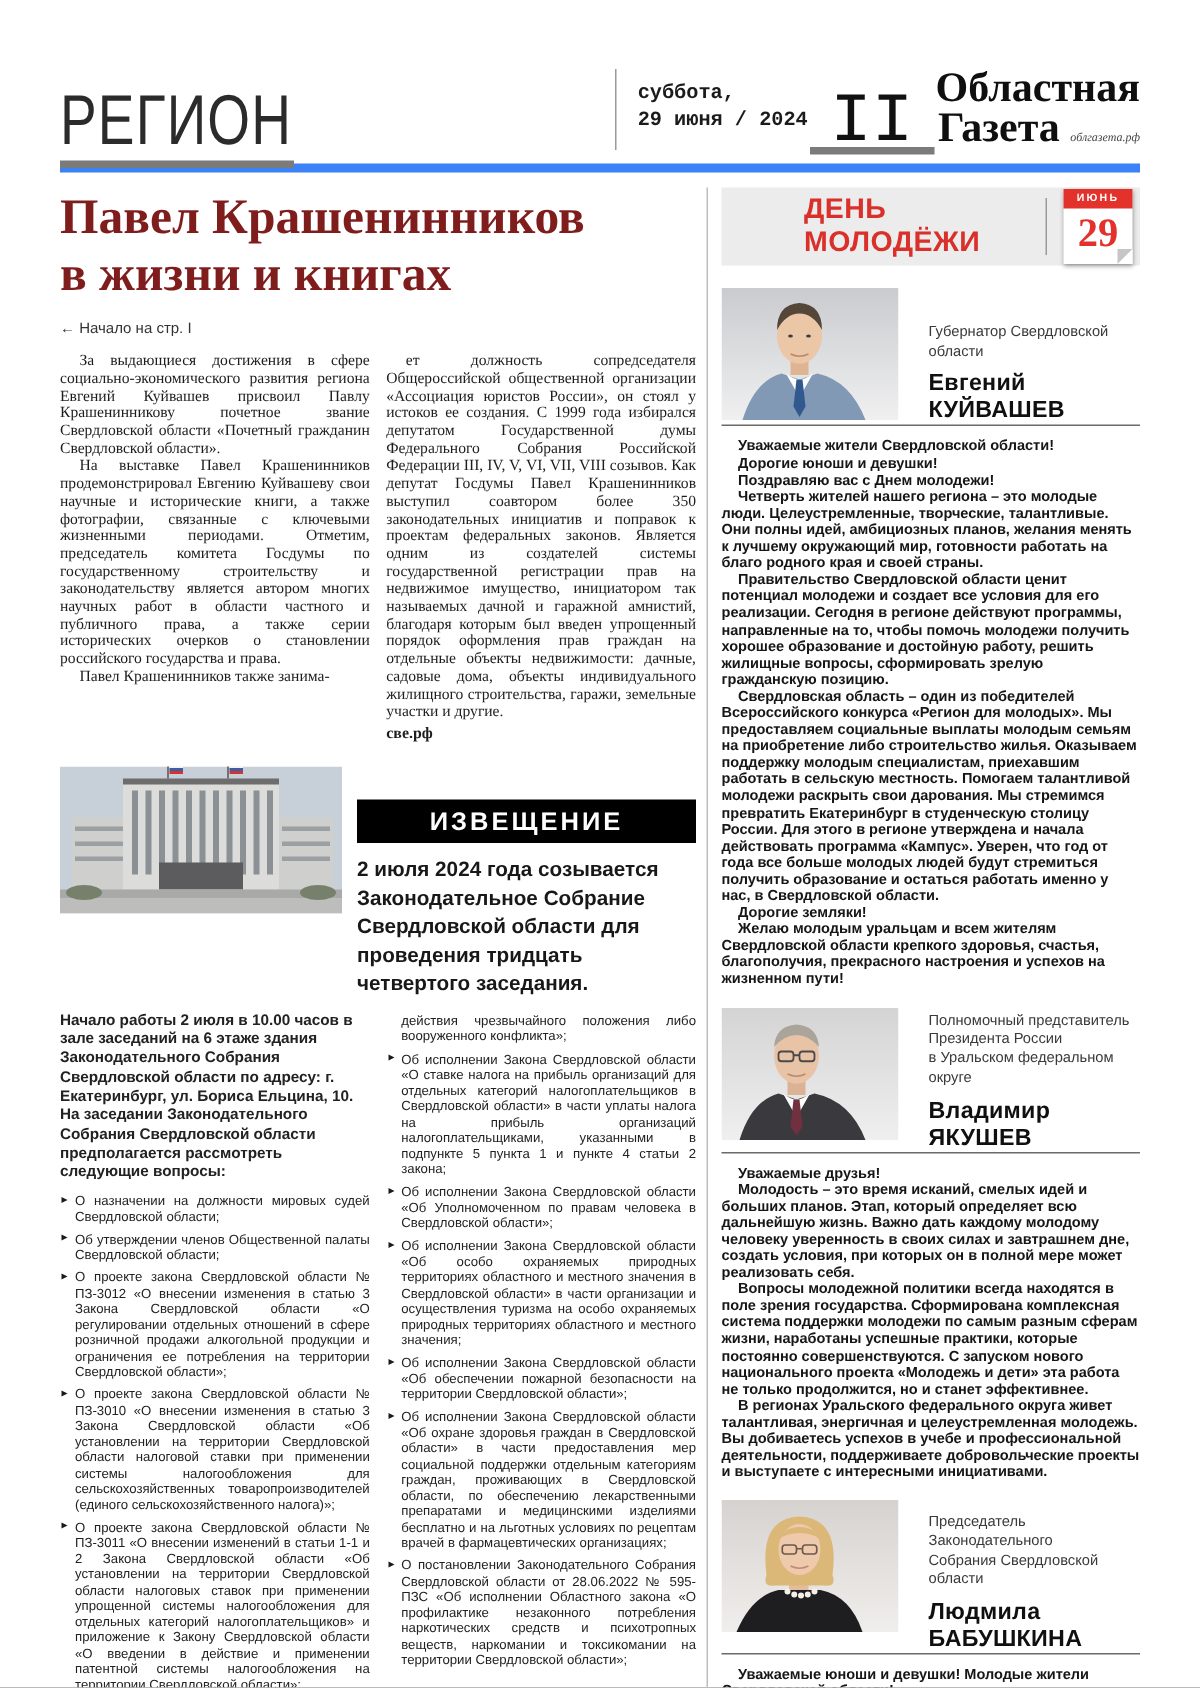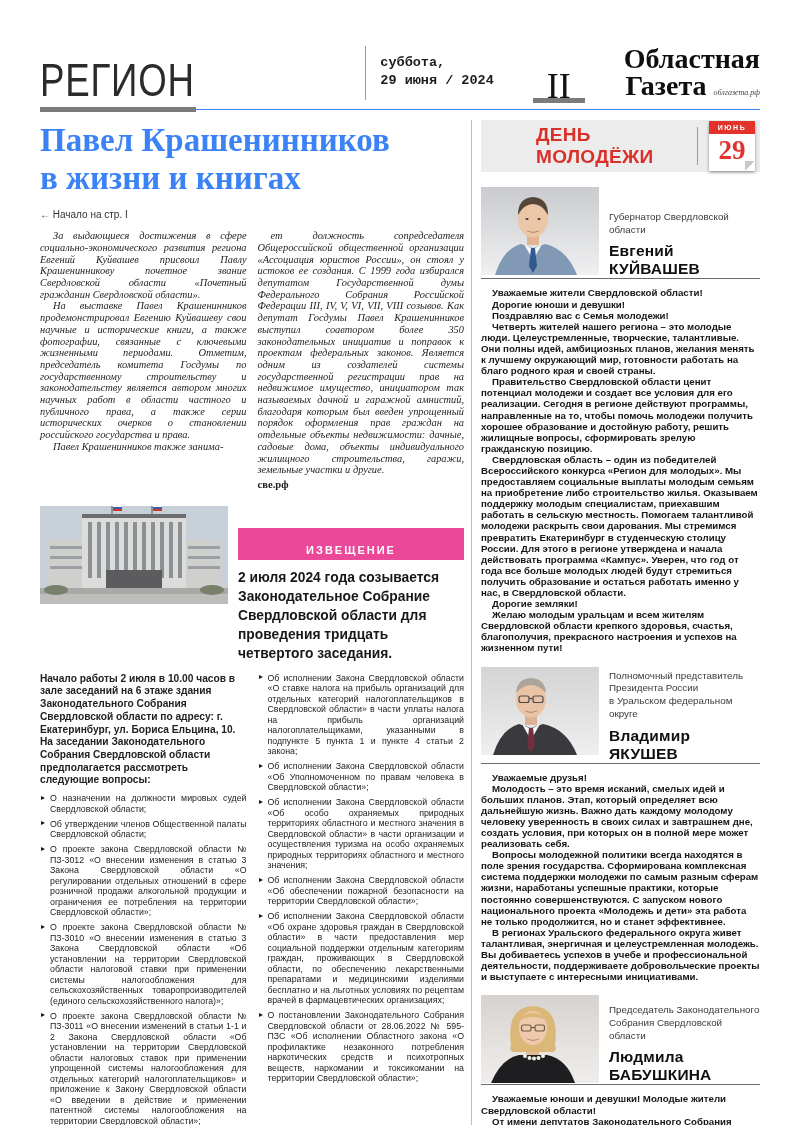--- a/index.html
+++ b/index.html
@@ -1,60 +1,60 @@
 <!DOCTYPE html>
 <html lang="ru"><head>
 <meta charset="utf-8">
 <style>
   html,body{margin:0;padding:0;background:#888;}
   .page{width:800px;height:1125px;background:#fff;margin:0 auto;position:relative;
         font-family:"Liberation Sans",sans-serif;color:#1b1b1b;
         padding:34px 40px 0;box-sizing:border-box;overflow:hidden;}
 
   
-  .masthead{display:flex;align-items:flex-end;border-bottom:1px solid #3b82f6;
+  .masthead{display:flex;align-items:flex-end;border-bottom:6px solid #3b82f6;
             padding-bottom:9px;position:relative;height:66px;}
   .m-region{font-size:47px;line-height:.88;letter-spacing:1px;color:#2b2b2b;
             transform:scaleX(.78);transform-origin:left bottom;white-space:nowrap;}
   .m-region-bar{position:absolute;left:0;bottom:-3px;width:156px;height:5px;background:#7b7b7b;}
   .m-spacer{flex:1;}
   .m-datebox{border-left:1px solid #9a9a9a;padding:4px 0 6px 14px;height:44px;
              display:flex;align-items:center;font-family:Liberation Mono, monospace;
              font-weight:700;font-size:13.5px;line-height:1.35;white-space:pre-line;}
-  .m-pagenum{font-family:Liberation Serif, serif;font-size:36px;line-height:.78;
-             margin:0 53px;position:relative;color:#111;}
+  .m-pagenum{font-family:Liberation Mono, monospace;font-size:46px;line-height:.78;
+             margin:0 15px;position:relative;color:#111;}
   .m-page-bar{position:absolute;left:-14px;right:-14px;bottom:-3px;height:5px;background:#7b7b7b;}
   .m-brand{text-align:right;font-family:"Liberation Serif",serif;font-weight:700;
            font-size:28px;line-height:.96;color:#0f0f0f;}
   .m-site{font-size:8px;font-style:italic;font-weight:400;letter-spacing:0;color:#444;text-decoration:none;}
 
   
   .content{display:flex;margin-top:10px;}
   .left{width:424px;flex:none;}
   .vdiv{width:1px;background:#bdbdbd;margin-left:7px;flex:none;}
   .right{flex:1;padding-left:9px;min-width:0;}
 
   
   .art-title{font-family:"Liberation Serif",serif;font-weight:600;font-size:33px;
-             line-height:1.14;margin:2px 0 12px;color:#3b82f6;white-space:pre-line;}
+             line-height:1.14;margin:2px 0 12px;color:#7f1d1d;white-space:pre-line;}
   .cont-note{font-size:10px;color:#333;margin-bottom:10px;}
   .art-cols{display:flex;gap:11px;}
   .acol{flex:1;font-family:"Liberation Serif",serif;font-size:10.4px;line-height:11.7px;
         text-align:justify;color:#1d1d1d;min-width:0;}
-  .acol p{margin:0;text-indent:13px;font-style:italic;}
+  .acol p{margin:0;text-indent:13px;}
   .sig{text-align:left;font-weight:700;font-family:"Liberation Serif",serif;
        font-size:10.6px;margin-top:3px;}
 
   
   .notice{margin-top:15px;}
   .notice-top{display:flex;gap:10px;}
   .building{width:188px;height:98px;flex:none;display:block;}
   .notice-head{flex:1;min-width:0;}
-  .notice-bar{background:#ec4899;color:#fff;font-weight:700;font-size:11px;
-              letter-spacing:2px;text-align:center;padding:16px 0 4px;margin-top:22px;}
+  .notice-bar{background:#000000;color:#fff;font-weight:700;font-size:17px;
+              letter-spacing:2px;text-align:center;padding:5px 0 4px;margin-top:22px;}
   .notice-intro{font-weight:700;font-size:13.8px;line-height:19px;margin:8px 0 0;color:#181818;}
   .notice-cols{display:flex;gap:11px;margin-top:10px;}
   .ncol{flex:1;font-size:8.8px;line-height:10.5px;text-align:justify;color:#222;min-width:0;}
   .nlead{font-weight:700;font-size:10.2px;line-height:12.7px;text-align:left;margin:0 0 6px;}
   .ncont{margin:0 0 5px;padding-left:10px;}
   .nlist{list-style:none;margin:0;padding:0;}
   .nlist li{position:relative;padding-left:10px;margin-bottom:4.5px;}
   .nlist li::before{content:"";position:absolute;left:1px;top:2.5px;
      border-left:4.5px solid #1a1a1a;border-top:2.8px solid transparent;
      border-bottom:2.8px solid transparent;}
@@ -68,21 +68,21 @@
   .cal-month{background:#e2322b;color:#fff;font-size:7px;font-weight:700;text-align:center;
              letter-spacing:1.5px;padding:3px 0;}
   .cal-day{color:#e2322b;font-family:"Liberation Serif",serif;font-weight:700;
            font-size:27px;text-align:center;line-height:33px;}
   .calendar::after{content:"";position:absolute;right:0;bottom:0;
      border-style:solid;border-width:0 0 10px 10px;
      border-color:transparent transparent #fff transparent;}
   .calendar::before{content:"";position:absolute;right:0;bottom:0;width:10px;height:10px;
      background:linear-gradient(315deg,transparent 50%,#c6c6c6 50%);}
 
-  .official{display:flex;gap:10px;border-bottom:1px solid #6b6b6b;
+  .official{display:flex;gap:20px;border-bottom:1px solid #6b6b6b;
             padding-bottom:0;margin-bottom:8px;}
   .portrait{width:118px;height:88px;flex:none;display:block;}
   .off-meta{flex:1;min-width:0;}
   .official.k .off-meta{padding-top:24px;}
   .official.y .off-meta{padding-top:3px;}
   .official.b .off-meta{padding-top:9px;}
   .off-title{font-size:9.8px;color:#3a3a3a;line-height:1.3;margin-bottom:6px;white-space:pre-line;}
   .off-name{font-size:15.5px;font-weight:700;color:#101010;letter-spacing:.2px;}
 
   .message{font-size:9.7px;line-height:11.1px;margin-bottom:13px;color:#161616;}
@@ -189,20 +189,21 @@
 
             <li>О назначении на должности мировых судей Свердловской области;</li>
                 <li>Об утверждении членов Общественной палаты Свердловской области;</li>
                 <li>О проекте закона Свердловской области № ПЗ-3012 «О внесении изменения в статью 3 Закона Свердловской области «О регулировании отдельных отношений в сфере розничной продажи алкогольной продукции и ограничения ее потребления на территории Свердловской области»;</li>
                 <li>О проекте закона Свердловской области № ПЗ-3010 «О внесении изменения в статью 3 Закона Свердловской области «Об установлении на территории Свердловской области налоговой ставки при применении системы налогообложения для сельскохозяйственных товаропроизводителей (единого сельскохозяйственного налога)»;</li>
                 <li>О проекте закона Свердловской области № ПЗ-3011 «О внесении изменений в статьи 1-1 и 2 Закона Свердловской области «Об установлении на территории Свердловской области налоговых ставок при применении упрощенной системы налогообложения для отдельных категорий налогоплательщиков» и приложение к Закону Свердловской области «О введении в действие и применении патентной системы налогообложения на территории Свердловской области»;</li>
                 <li>О проекте закона Свердловской области № ПЗ-3013 «О внесении изменений в статьи 4 и 14 Закона Свердловской области «О физической культуре и спорте в Свердловской области»;</li>
               </ul>
           </div>
           <div class="ncol">
+            <p class="ncont">действия чрезвычайного положения либо вооруженного конфликта»;</p>
             <ul class="nlist">
 
                 <li>Об исполнении Закона Свердловской области «О ставке налога на прибыль организаций для отдельных категорий налогоплательщиков в Свердловской области» в части уплаты налога на прибыль организаций налогоплательщиками, указанными в подпункте 5 пункта 1 и пункте 4 статьи 2 закона;</li>
                 <li>Об исполнении Закона Свердловской области «Об Уполномоченном по правам человека в Свердловской области»;</li>
                 <li>Об исполнении Закона Свердловской области «Об особо охраняемых природных территориях областного и местного значения в Свердловской области» в части организации и осуществления туризма на особо охраняемых природных территориях областного и местного значения;</li>
                 <li>Об исполнении Закона Свердловской области «Об обеспечении пожарной безопасности на территории Свердловской области»;</li>
                 <li>Об исполнении Закона Свердловской области «Об охране здоровья граждан в Свердловской области» в части предоставления мер социальной поддержки отдельным категориям граждан, проживающих в Свердловской области, по обеспечению лекарственными препаратами и медицинскими изделиями бесплатно и на льготных условиях по рецептам врачей в фармацевтических организациях;</li>
                 <li>О постановлении Законодательного Собрания Свердловской области от 28.06.2022 № 595-ПЗС «Об исполнении Областного закона «О профилактике незаконного потребления наркотических средств и психотропных веществ, наркомании и токсикомании на территории Свердловской области»;</li>
               </ul>
           </div>
@@ -244,21 +245,21 @@
         </svg>
         <div class="off-meta">
           <div class="off-title">Губернатор Свердловской области</div>
           <div class="off-name">Евгений КУЙВАШЕВ</div>
         </div>
       </div>
       <div class="message">
 
       <p class="b">Уважаемые жители Свердловской области!</p>
           <p class="b">Дорогие юноши и девушки!</p>
-          <p class="b">Поздравляю вас с Семья молодежи!</p>
+          <p class="b">Поздравляю вас с Днем молодежи!</p>
           <p>Четверть жителей нашего региона – это молодые люди. Целеустремленные, творческие, талантливые. Они полны идей, амбициозных планов, желания менять к лучшему окружающий мир, готовности работать на благо родного края и своей страны.</p>
           <p>Правительство Свердловской области ценит потенциал молодежи и создает все условия для его реализации. Сегодня в регионе действуют программы, направленные на то, чтобы помочь молодежи получить хорошее образование и достойную работу, решить жилищные вопросы, сформировать зрелую гражданскую позицию.</p>
           <p>Свердловская область – один из победителей Всероссийского конкурса «Регион для молодых». Мы предоставляем социальные выплаты молодым семьям на приобретение либо строительство жилья. Оказываем поддержку молодым специалистам, приехавшим работать в сельскую местность. Помогаем талантливой молодежи раскрыть свои дарования. Мы стремимся превратить Екатеринбург в студенческую столицу России. Для этого в регионе утверждена и начала действовать программа «Кампус». Уверен, что год от года все больше молодых людей будут стремиться получить образование и остаться работать именно у нас, в Свердловской области.</p>
           <p class="b">Дорогие земляки!</p>
           <p>Желаю молодым уральцам и всем жителям Свердловской области крепкого здоровья, счастья, благополучия, прекрасного настроения и успехов на жизненном пути!</p>
         </div>
 
       <div class="official y">
         <svg class="portrait" viewBox="0 0 118 88">
           <defs>

